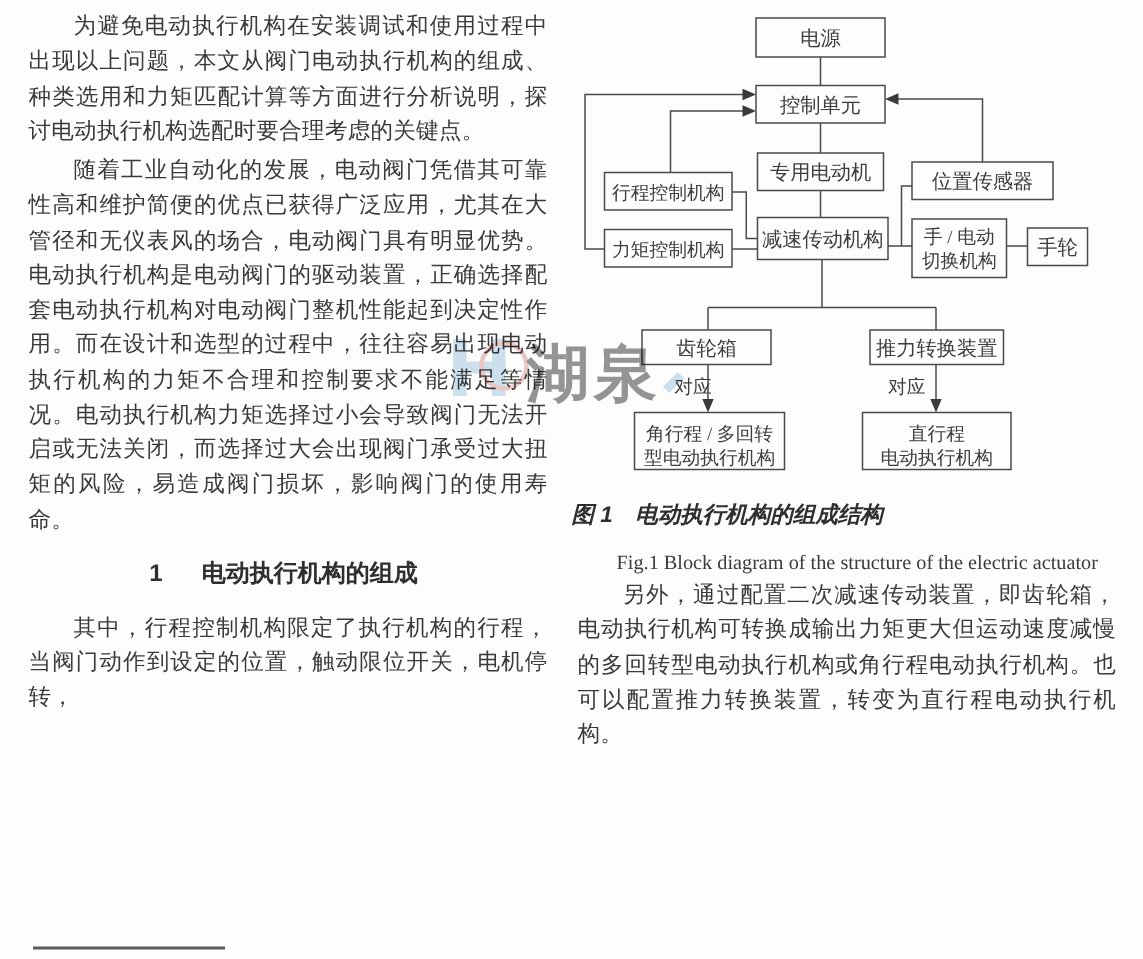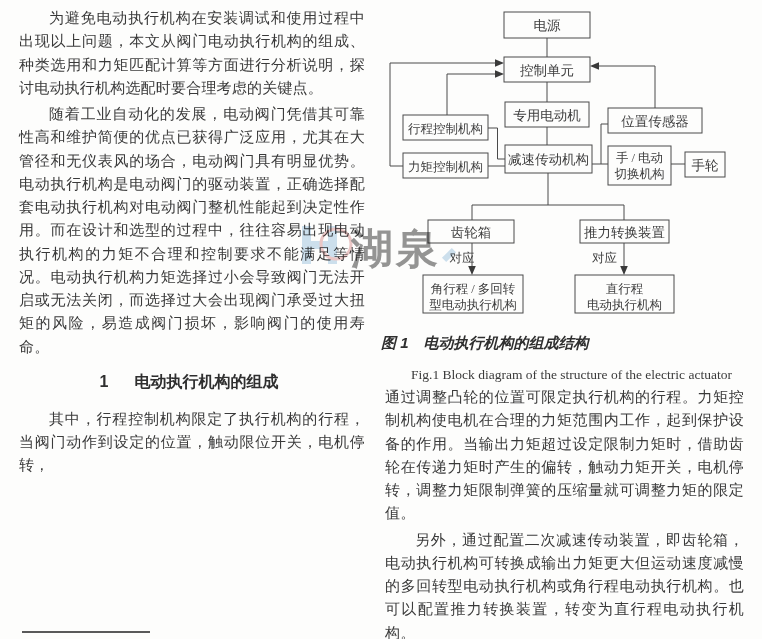--- a/index.html
+++ b/index.html
@@ -143,21 +143,20 @@
     <text x="92" y="309" font-size="12.5">型电动执行机构</text>
     <text x="243.5" y="293" font-size="12.5">直行程</text>
     <text x="243.5" y="309" font-size="12.5">电动执行机构</text>
   </g>
 </svg>
 
 <div class="caption-zh">图 1　电动执行机构的组成结构</div>
 <div class="caption-en">Fig.1  Block diagram of the structure of the electric actuator</div>
 
 <div class="col-right-text">
-  <p class="body-text">通过调整凸轮的位置可限定执行机构的行程。力矩控制机构使电机在合理的力矩范围内工作，起到保护设备的作用。当输出力矩超过设定限制力矩时，借助齿轮在传递力矩时产生的偏转，触动力矩开关，电机停转，调整力矩限制弹簧的压缩量就可调整力矩的限定值。</p>
   <p class="body-text indent">另外，通过配置二次减速传动装置，即齿轮箱，电动执行机构可转换成输出力矩更大但运动速度减慢的多回转型电动执行机构或角行程电动执行机构。也可以配置推力转换装置，转变为直行程电动执行机构。</p>
 </div>
 
 <svg class="watermark" width="165" height="60" viewBox="0 0 165 60">
   <g>
     <rect x="8" y="8" width="9" height="38" fill="#a6c8e2"></rect>
     <rect x="34" y="8" width="9" height="38" fill="#a6c8e2"></rect>
     <rect x="8" y="23" width="35" height="8" fill="#a6c8e2"></rect>
     <circle cx="42" cy="26" r="15" fill="none" stroke="#dc9a9a" stroke-width="3"></circle>
     <rect x="148" y="34" width="14" height="6" fill="#a6c8e2" transform="rotate(-45 155 37)"></rect>

